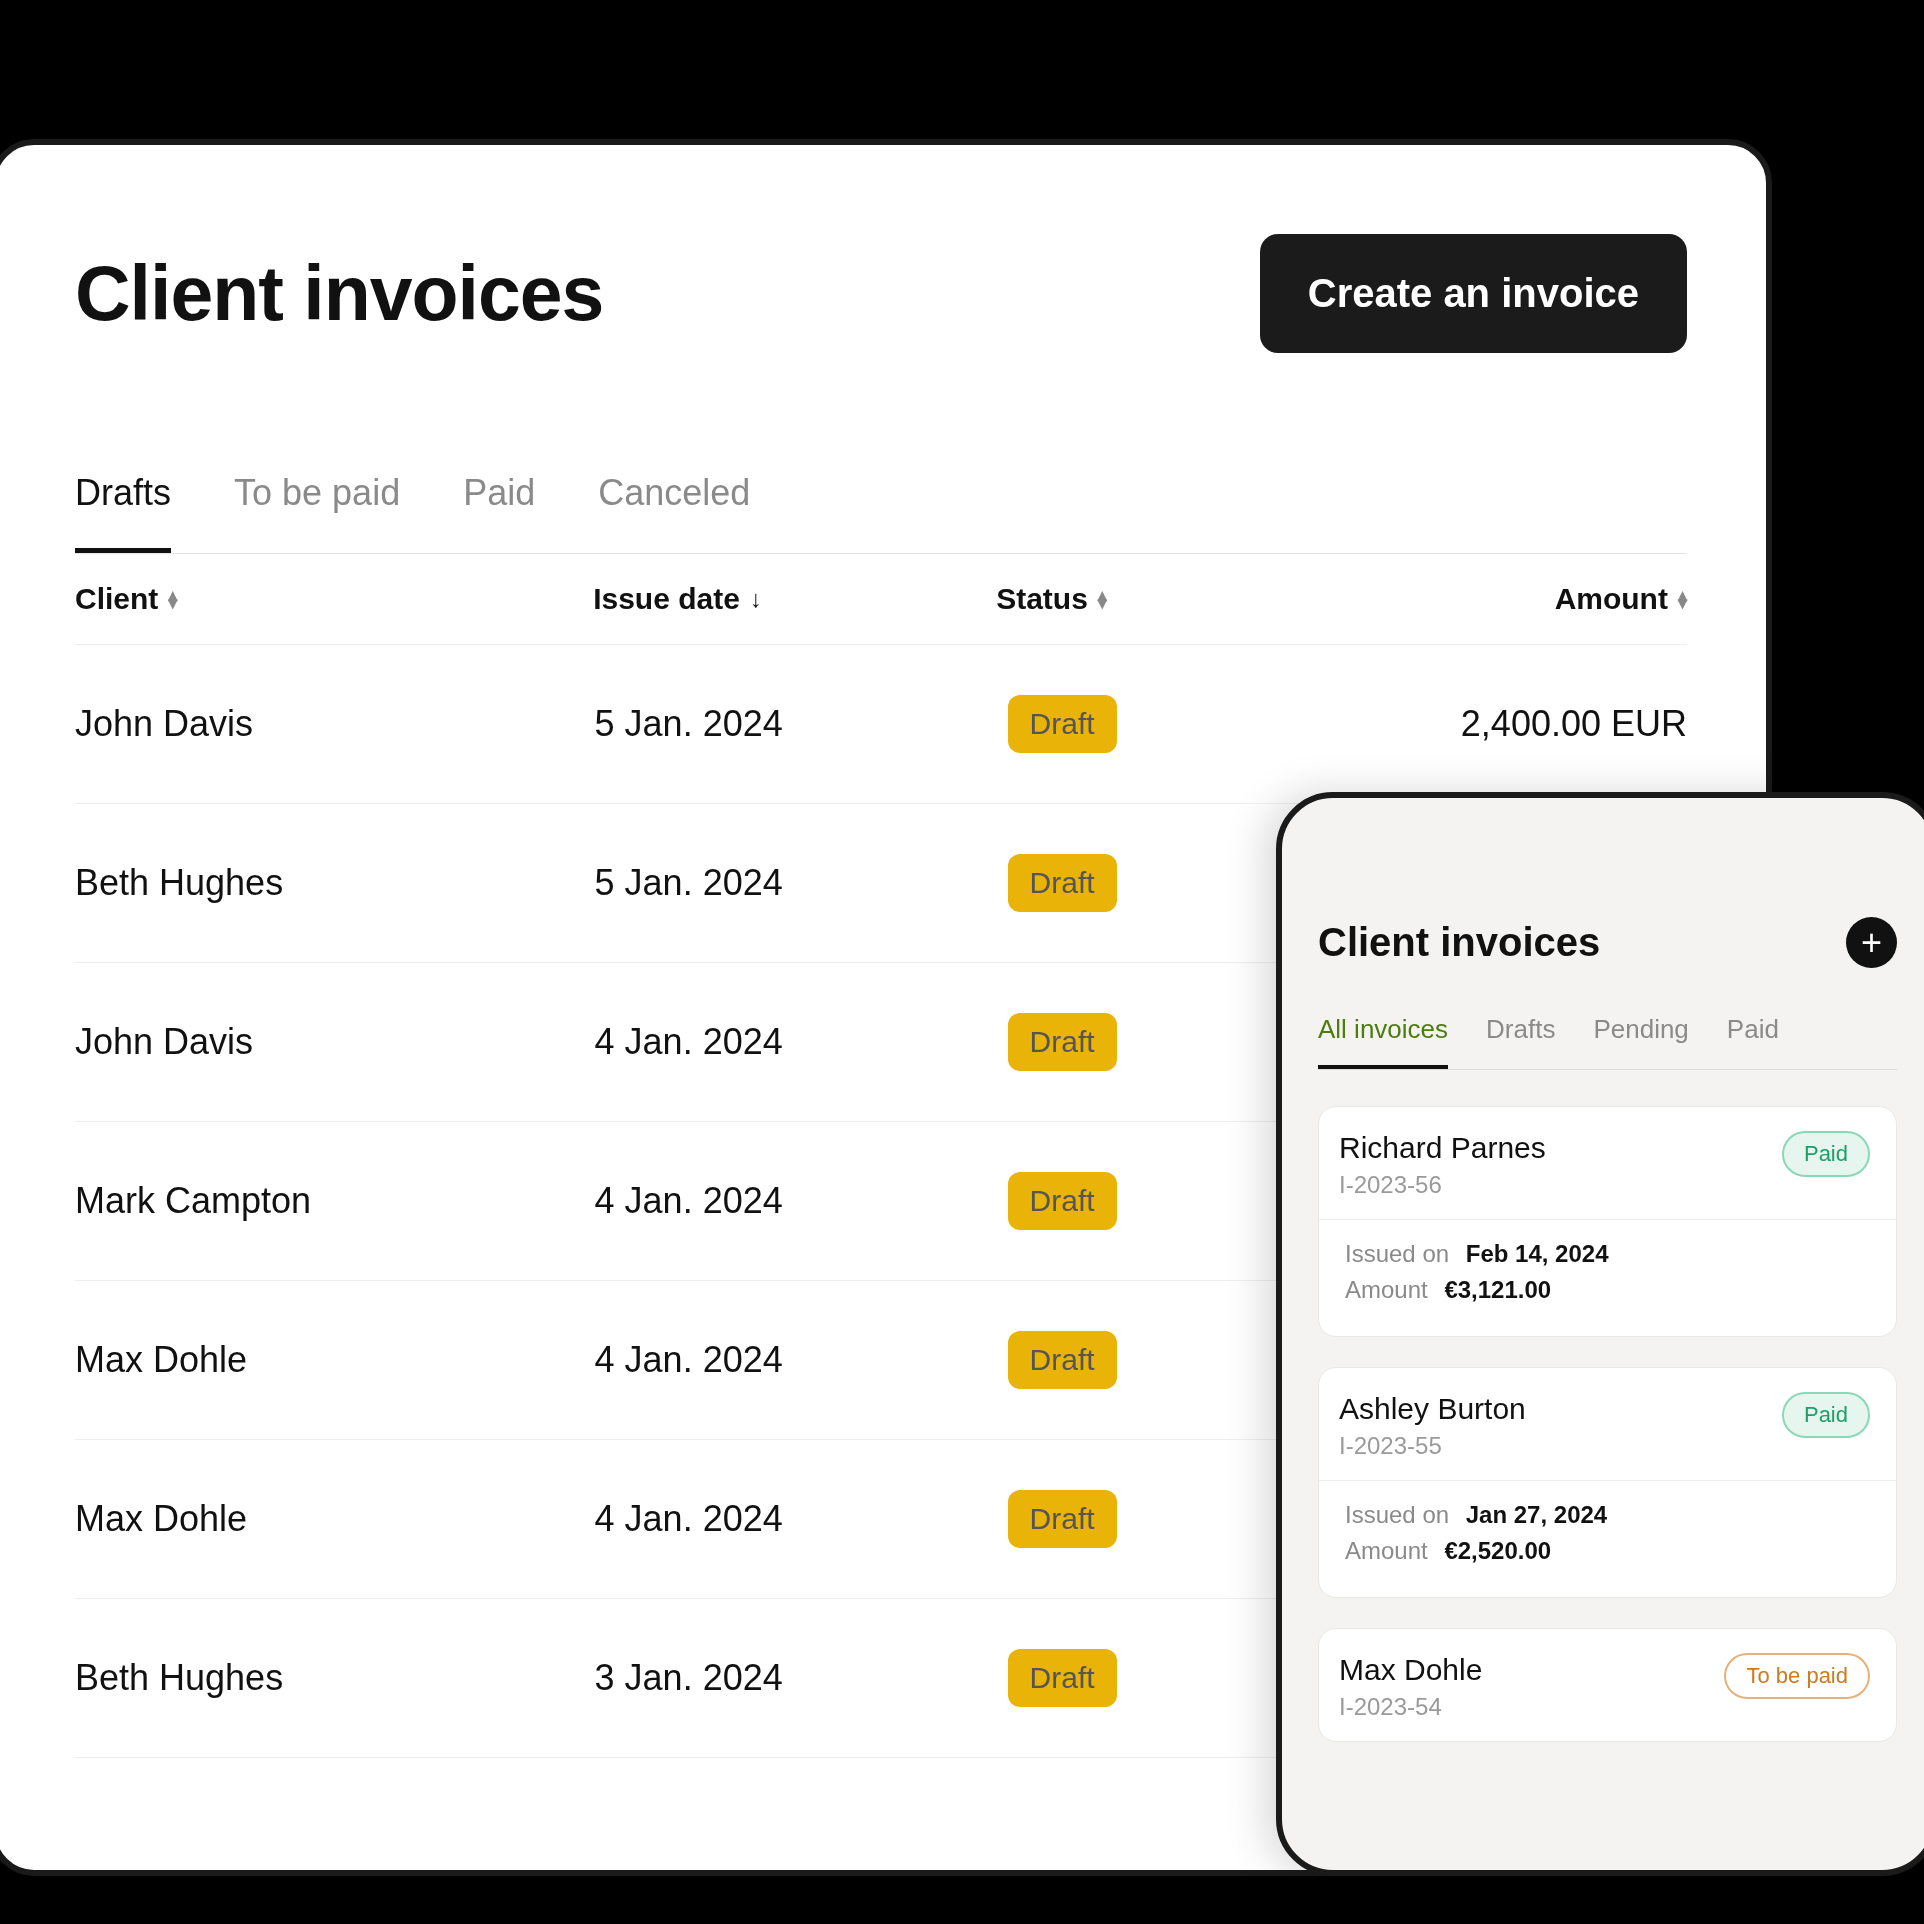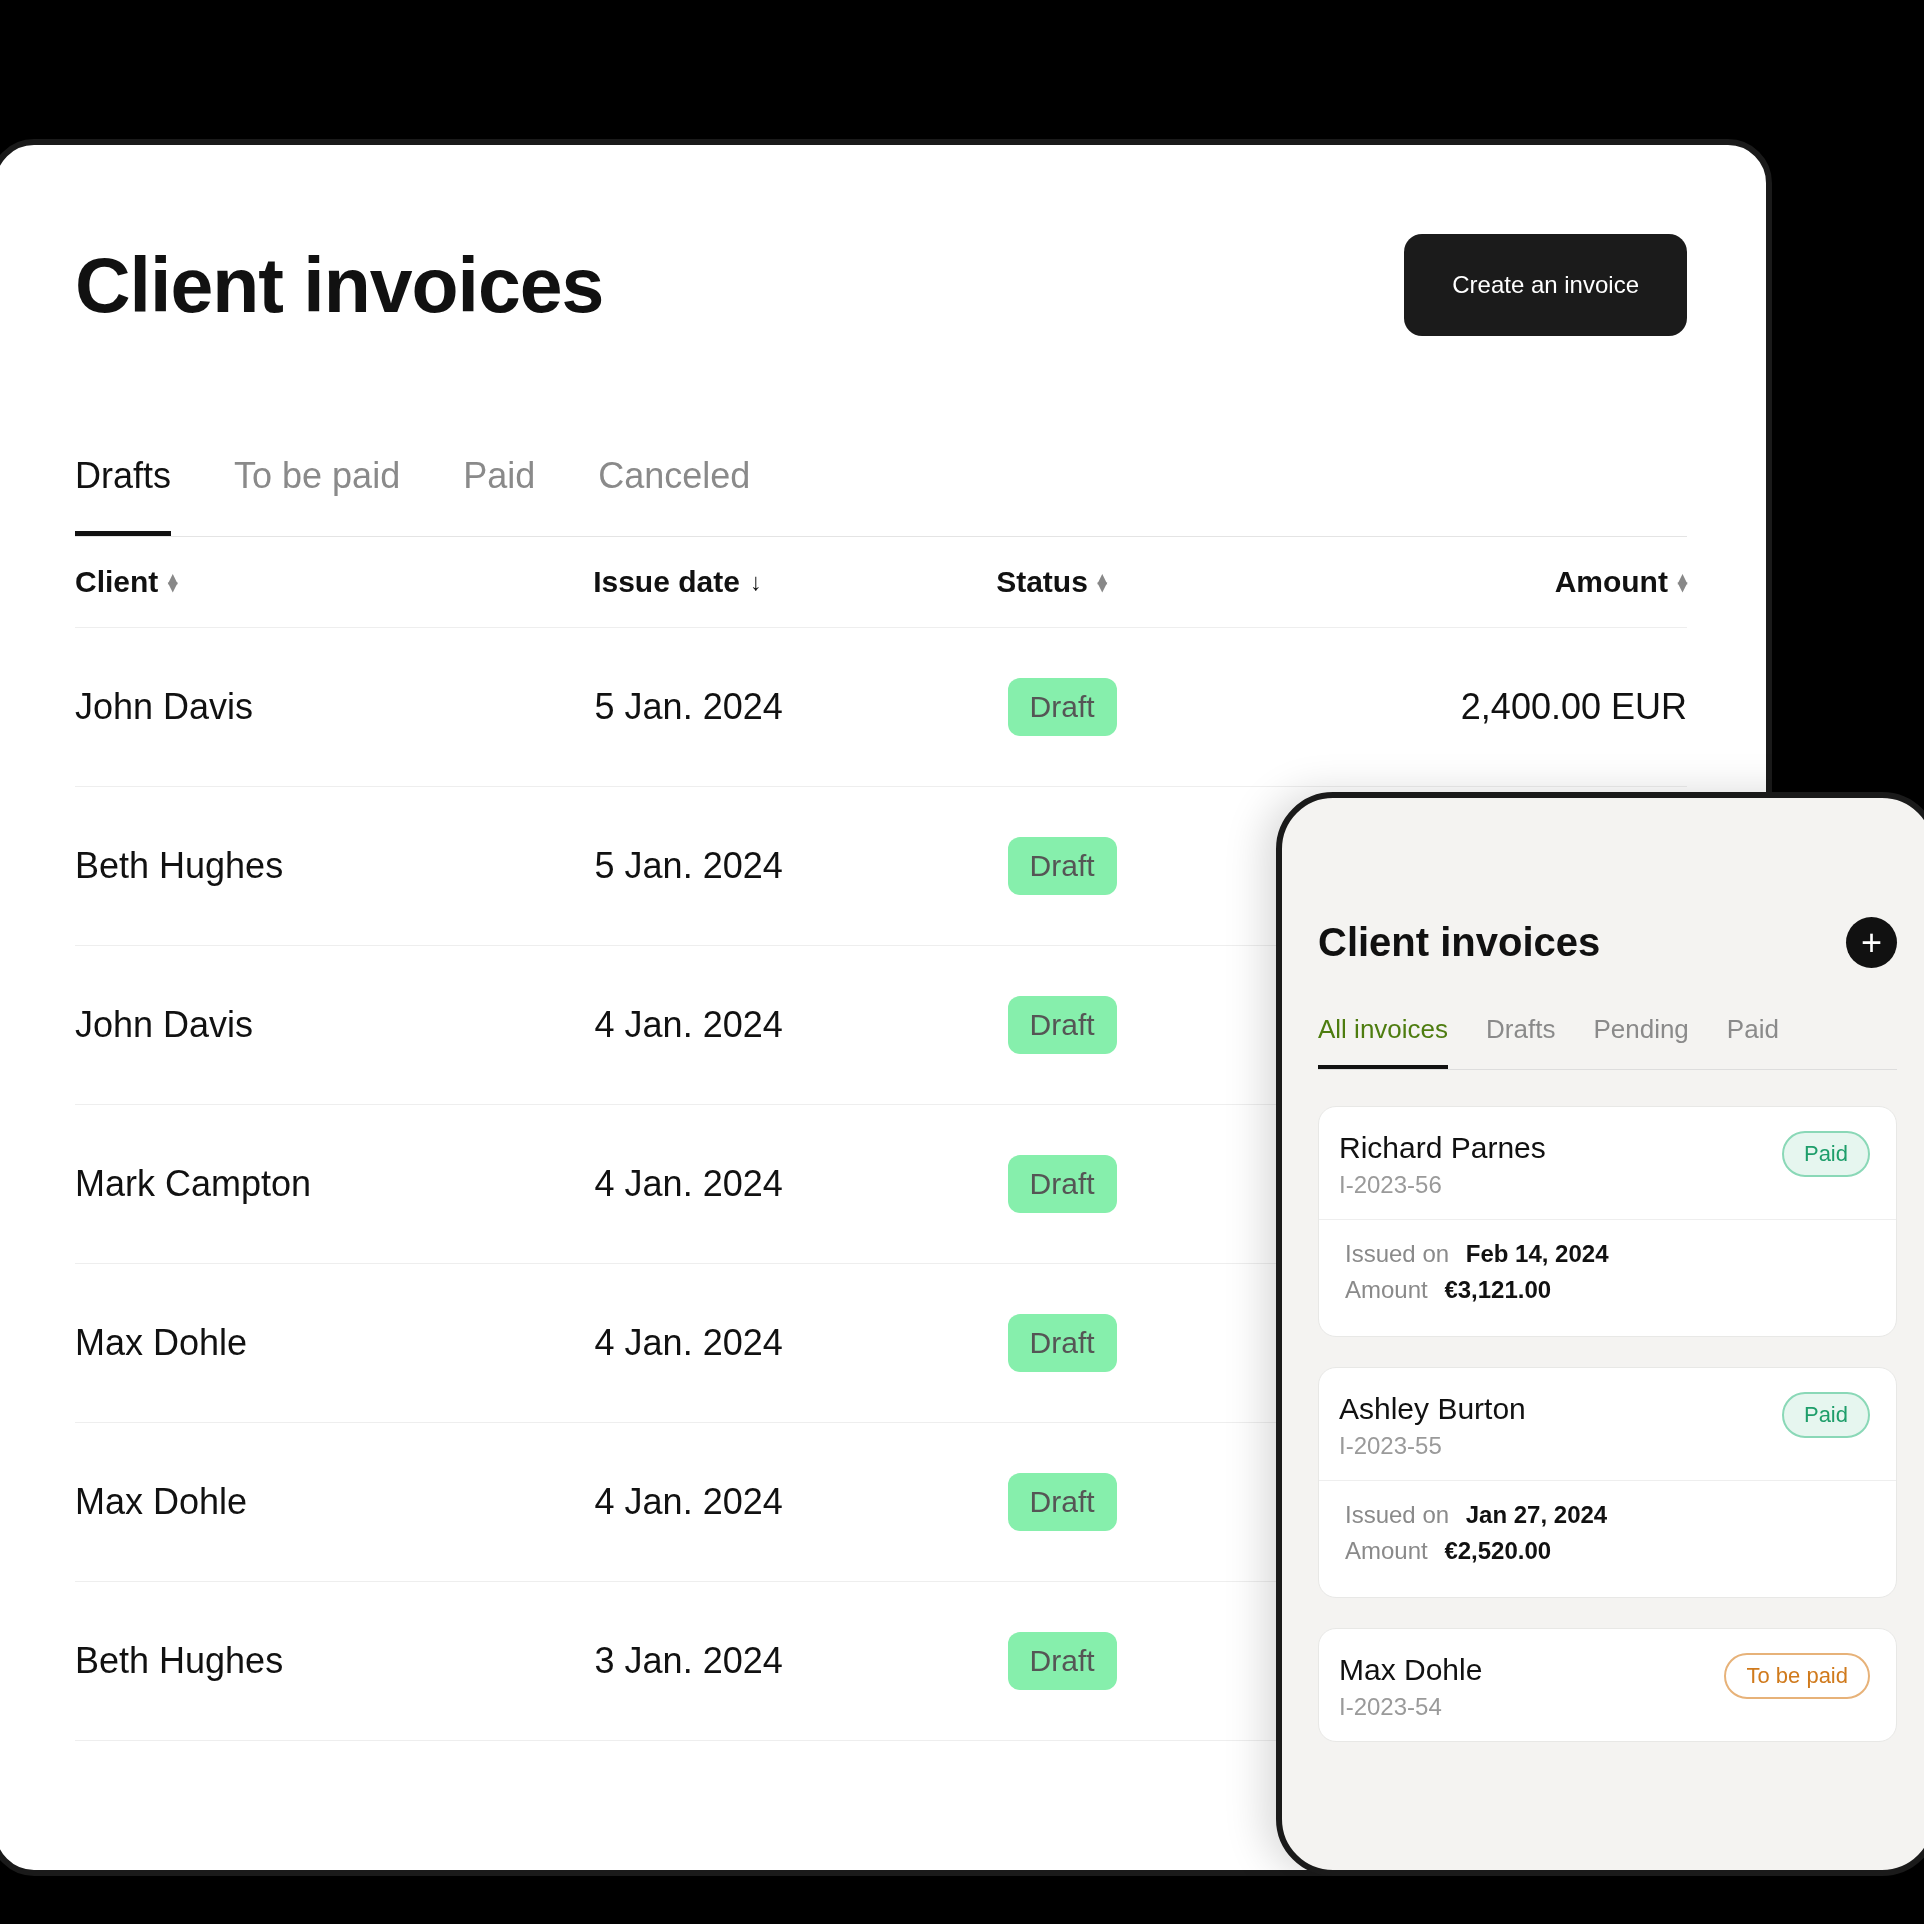--- a/index.html
+++ b/index.html
@@ -31,22 +31,22 @@
   }
   .desk-title {
     font-size: 77px;
     font-weight: 600;
     letter-spacing: -1px;
     color: #111;
   }
   .create-btn {
     background: #1b1b1b;
     color: #fff;
-    font-size: 24px;
-    font-weight: 400;
+    font-size: 40px;
+    font-weight: 700;
     padding: 37px 48px;
     border-radius: 18px;
     border: none;
     cursor: pointer;
   }
 
   .tabs {
     display: flex;
     gap: 63px;
     border-bottom: 1px solid #e4e4e4;
@@ -101,21 +101,21 @@
     align-items: center;
     padding: 50px 0;
     border-bottom: 1px solid #eee;
     font-size: 36px;
     color: #111;
     gap: 40px;
   }
   .trow .amount { text-align: right; }
   .status-pill {
     display: inline-block;
-    background: #86efac;
+    background: #eab308;
     color: #555;
     font-size: 30px;
     padding: 12px 22px;
     border-radius: 12px;
   }
 
   
   .mobile {
     position: absolute;
     right: -14px;

